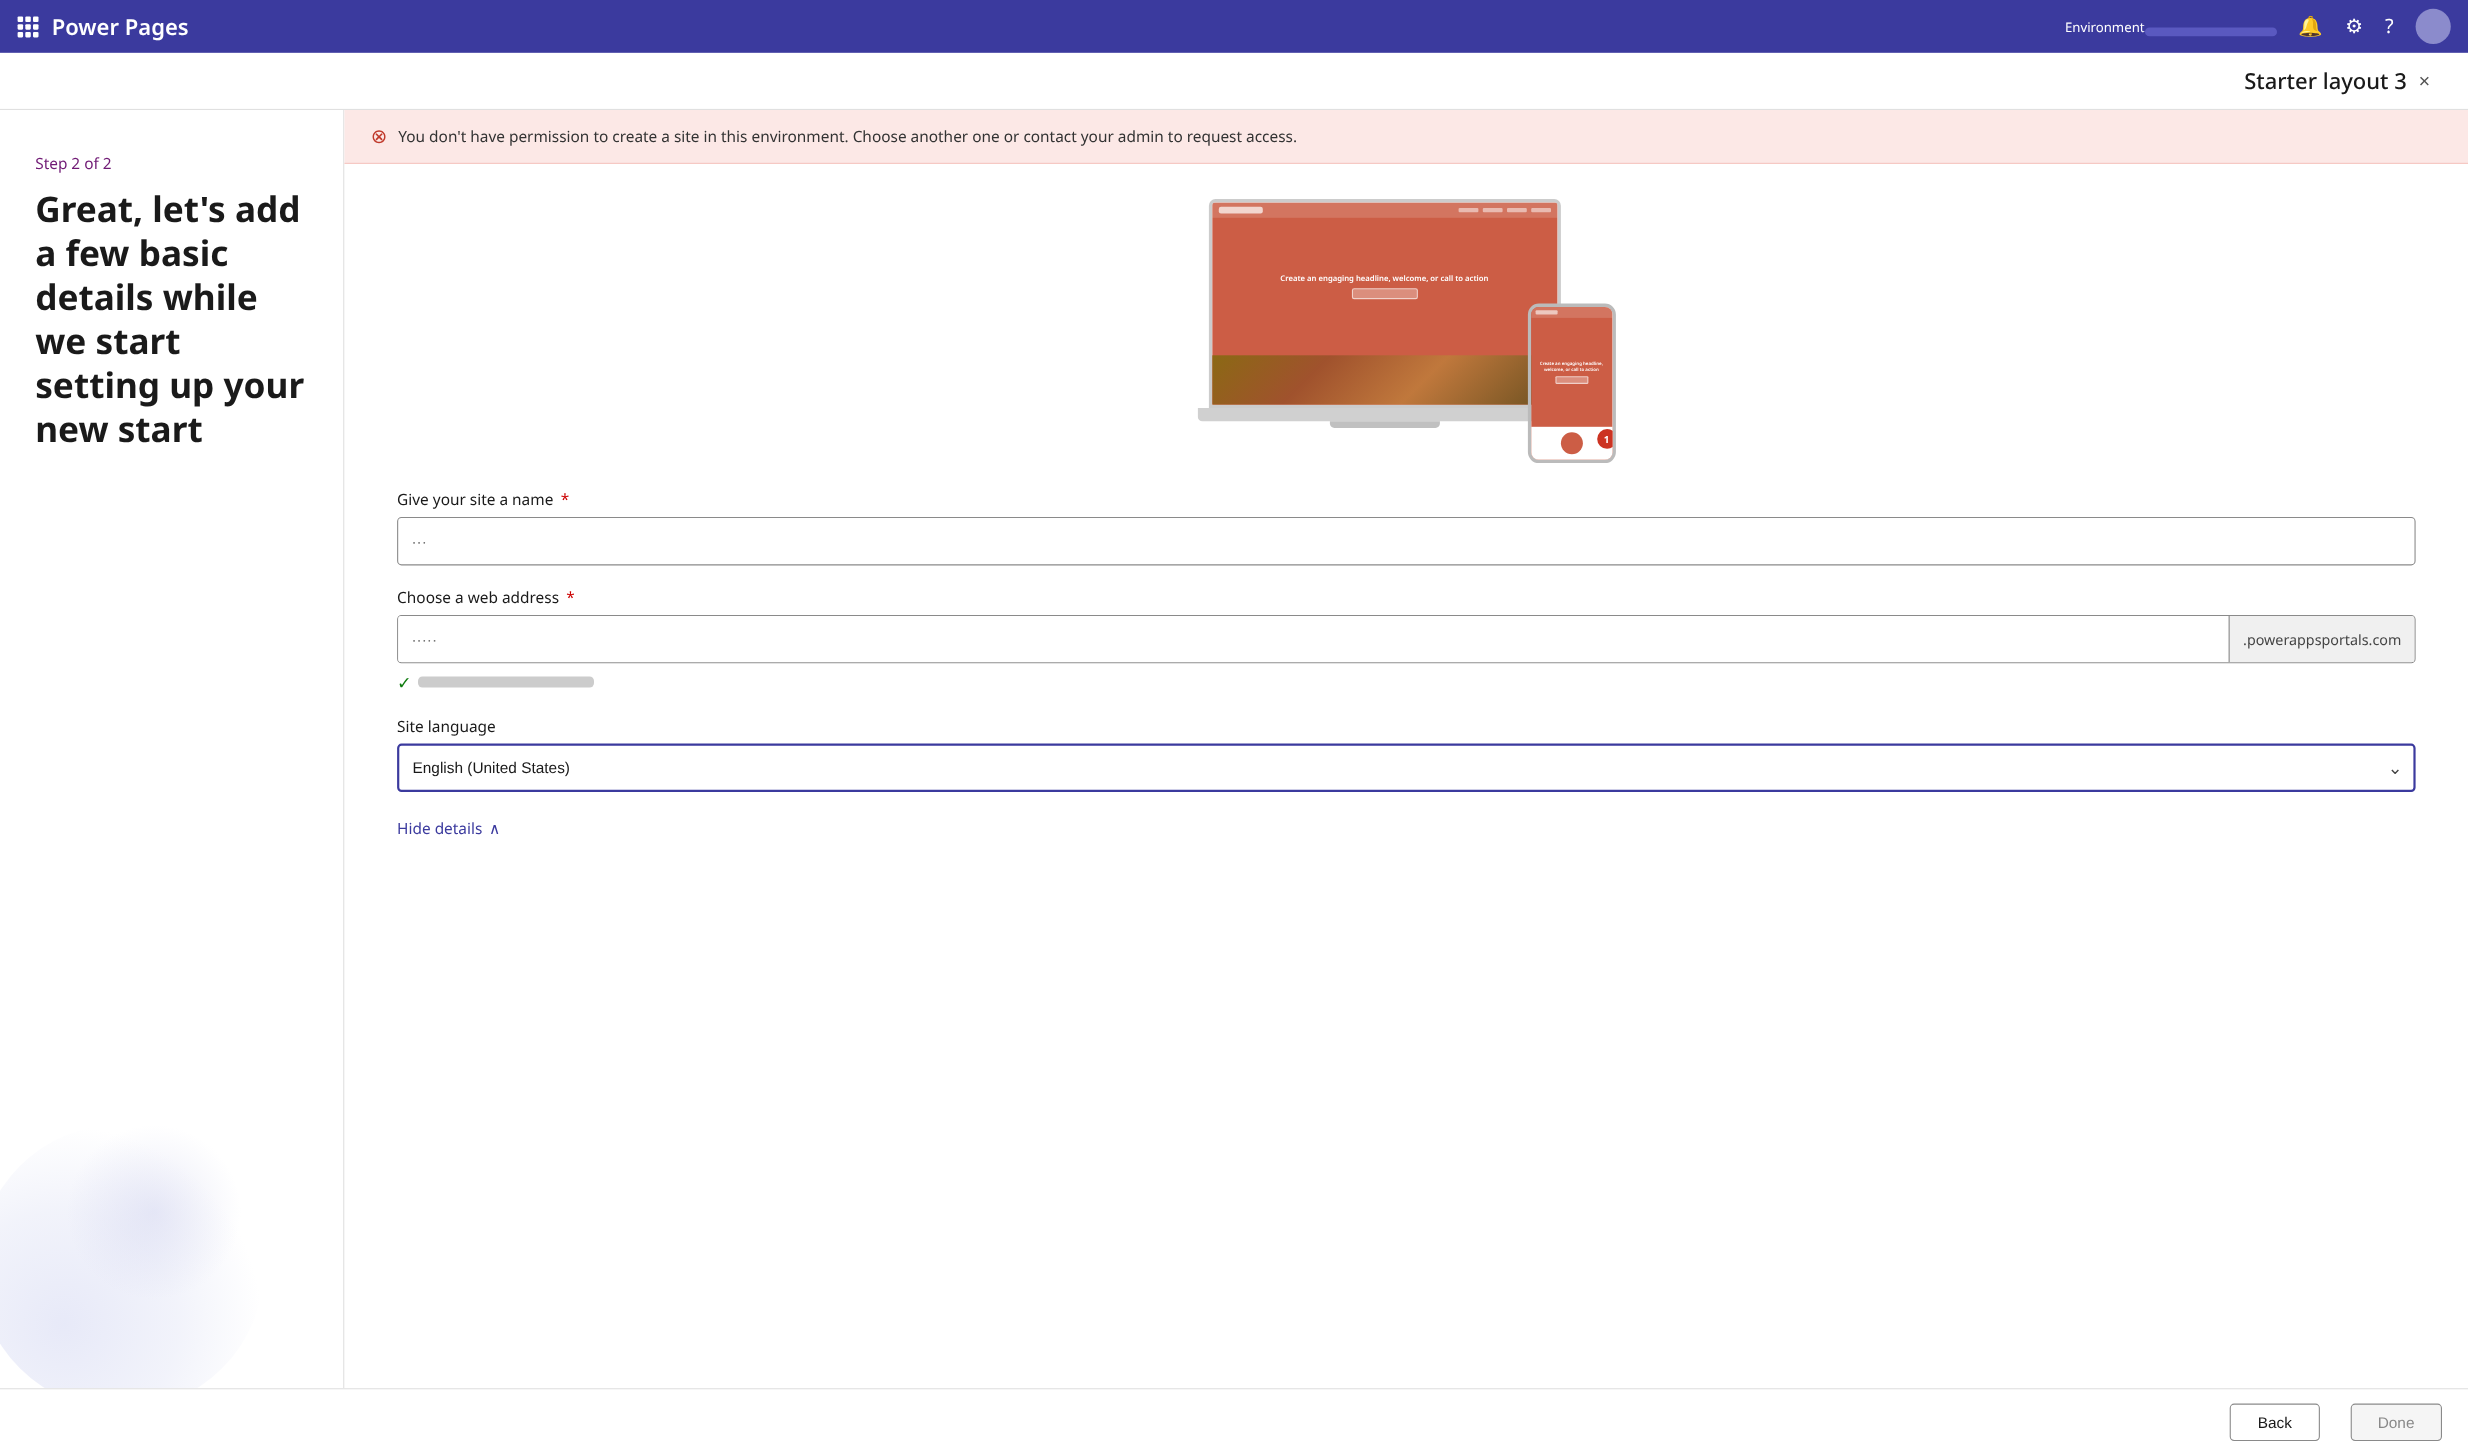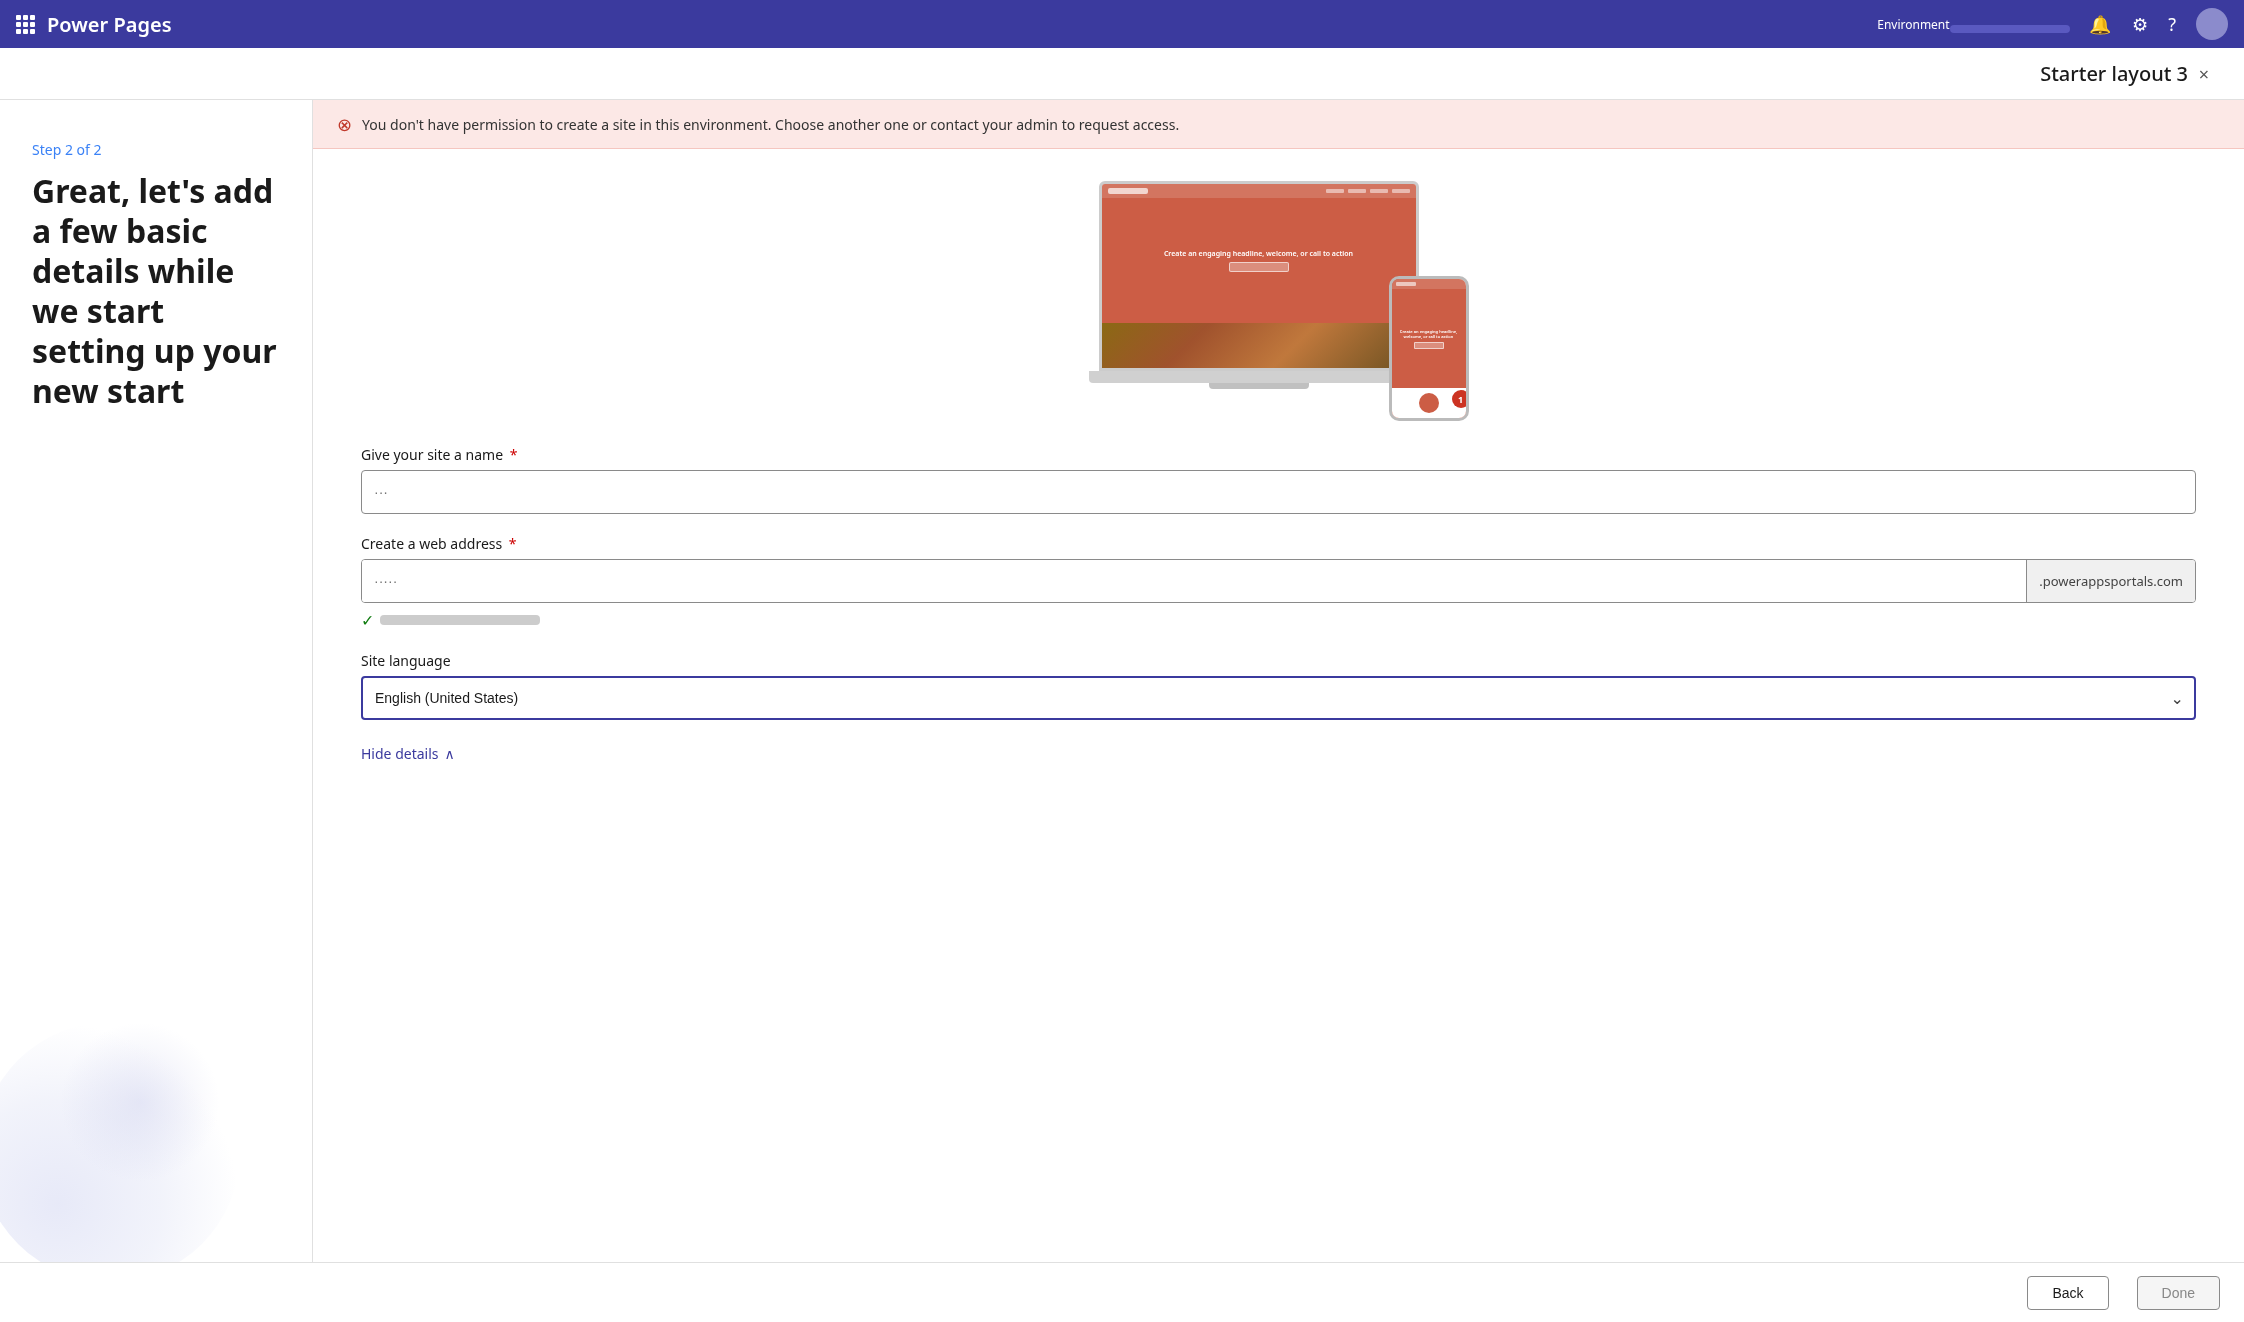--- a/index.html
+++ b/index.html
@@ -95,21 +95,21 @@
 
     
     .sidebar {
       width: 312px;
       padding: 40px 32px;
       position: relative;
       overflow: hidden;
     }
     .sidebar-step {
       font-size: 14px;
-      color: #3b82f6;
+      color: #701a75;
       margin-bottom: 12px;
     }
     .sidebar-heading {
       font-size: 32px;
       font-weight: 700;
       color: #1a1a1a;
       line-height: 1.25;
     }
     .sidebar-decoration {
       position: absolute;
@@ -607,21 +607,21 @@
       <div class="form-group">
         <label class="form-label">
           <span>Give your site a name</span><span class="required-star"> *</span>
         </label>
         <input class="form-input" type="text" placeholder="···" style="">
       </div>
 
       
       <div class="form-group">
         <label class="form-label">
-          <span>Create a web address</span><span class="required-star"> *</span>
+          <span>Choose a web address</span><span class="required-star"> *</span>
         </label>
         <div class="input-with-suffix">
           <input type="text" placeholder="·····" style="">
           <div class="input-suffix">.powerappsportals.com</div>
         </div>
         <div class="validation-row">
           <span class="validation-check">✓</span>
           <div class="validation-text"></div>
         </div>
       </div>

